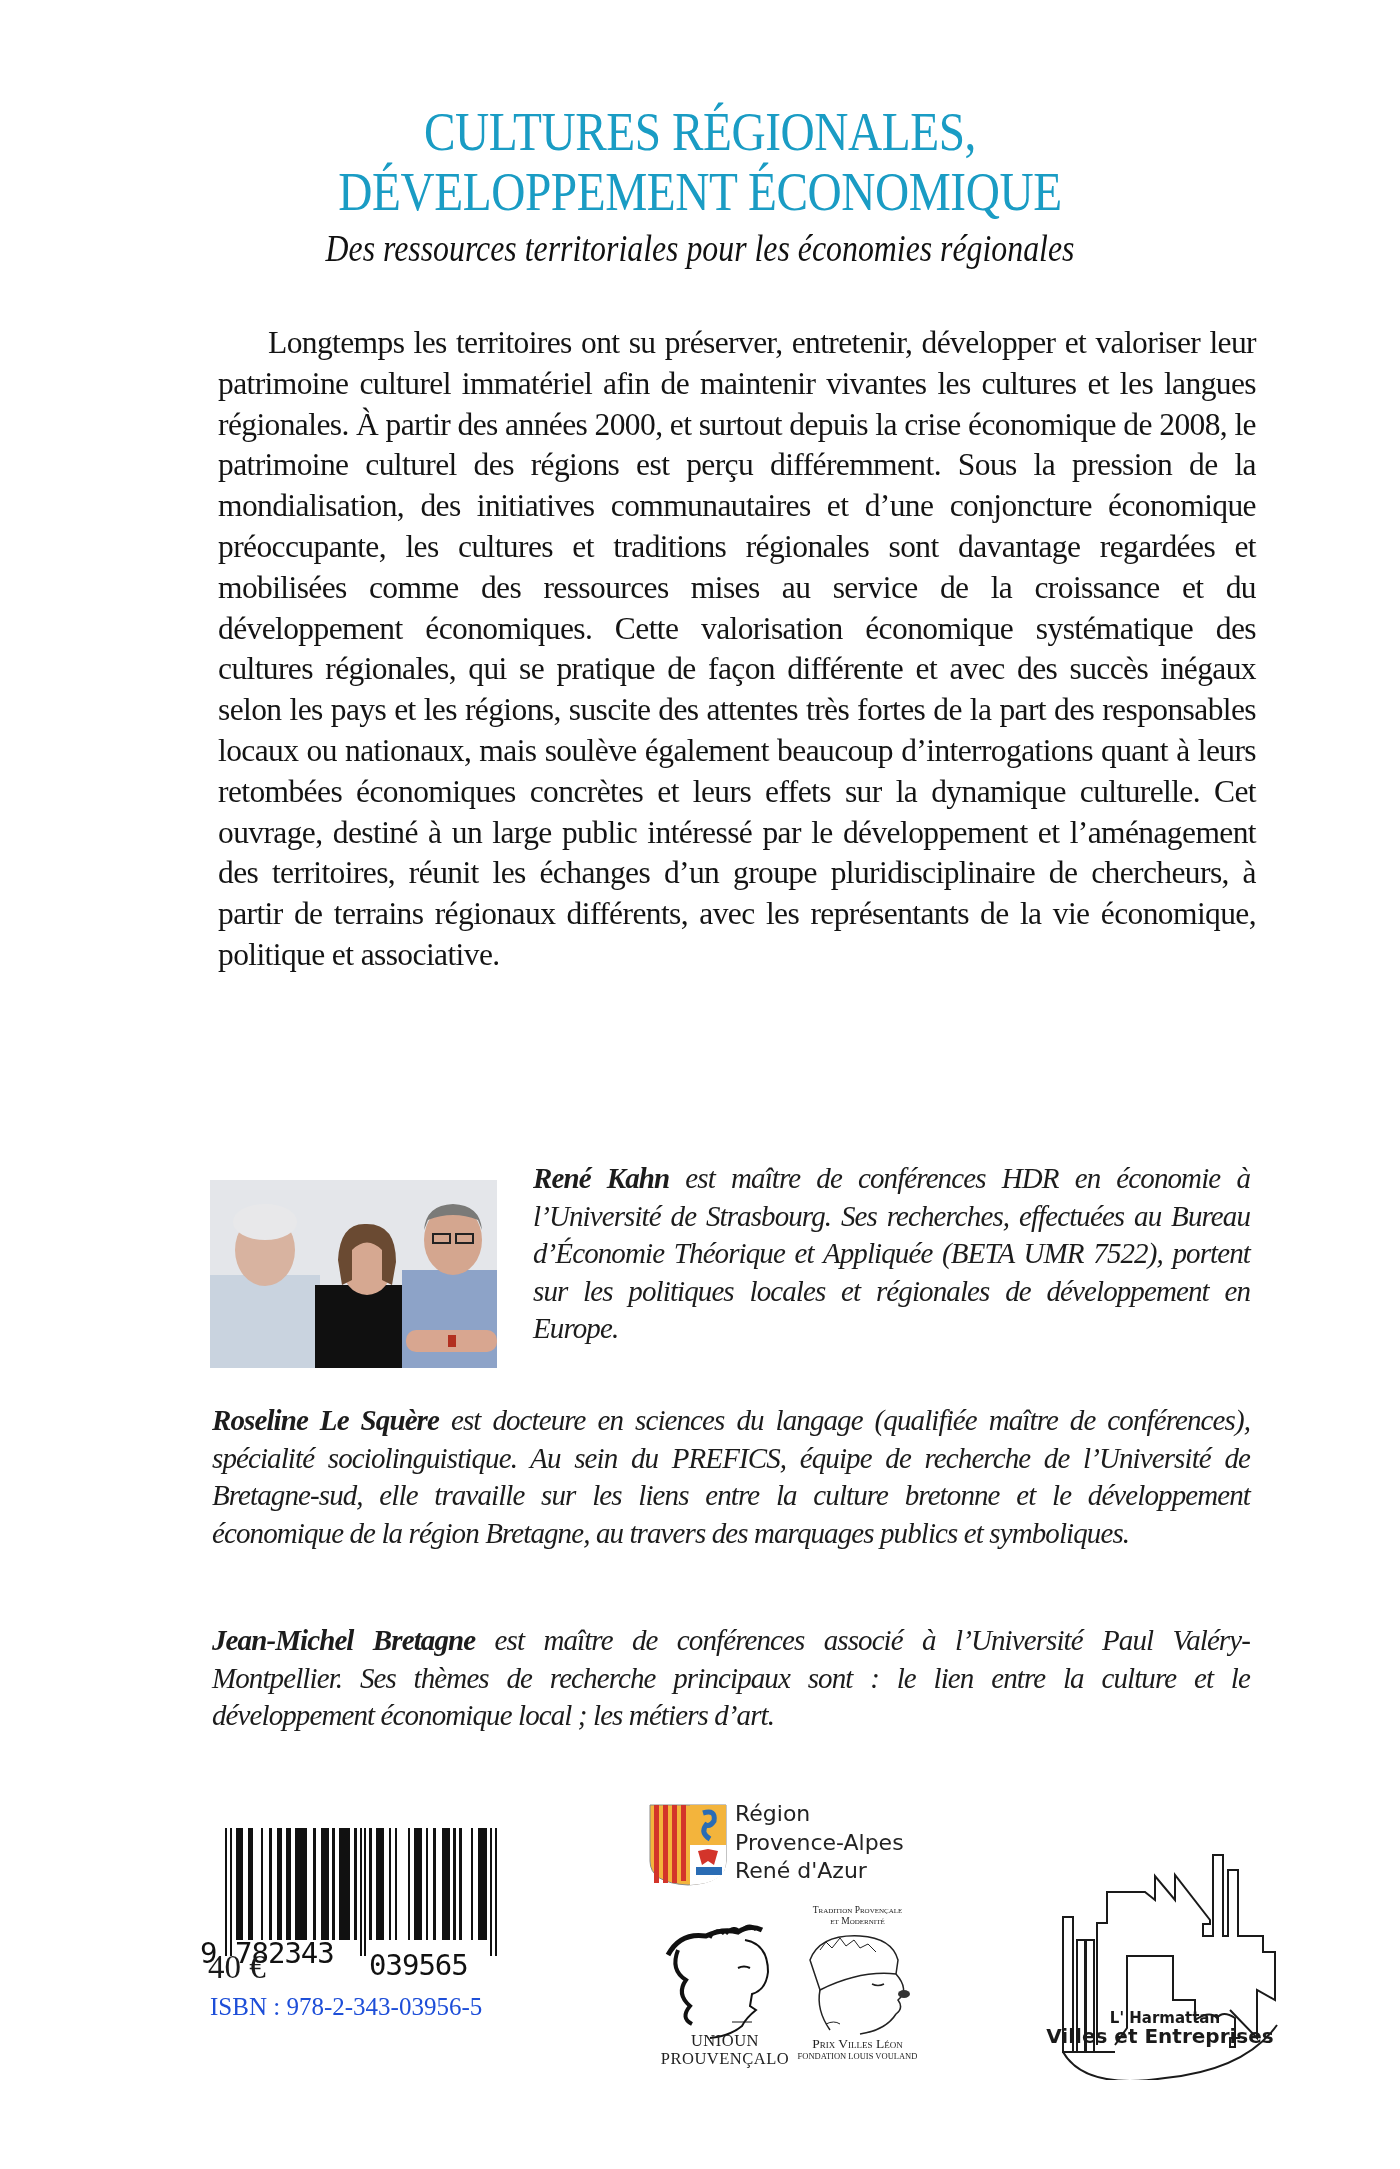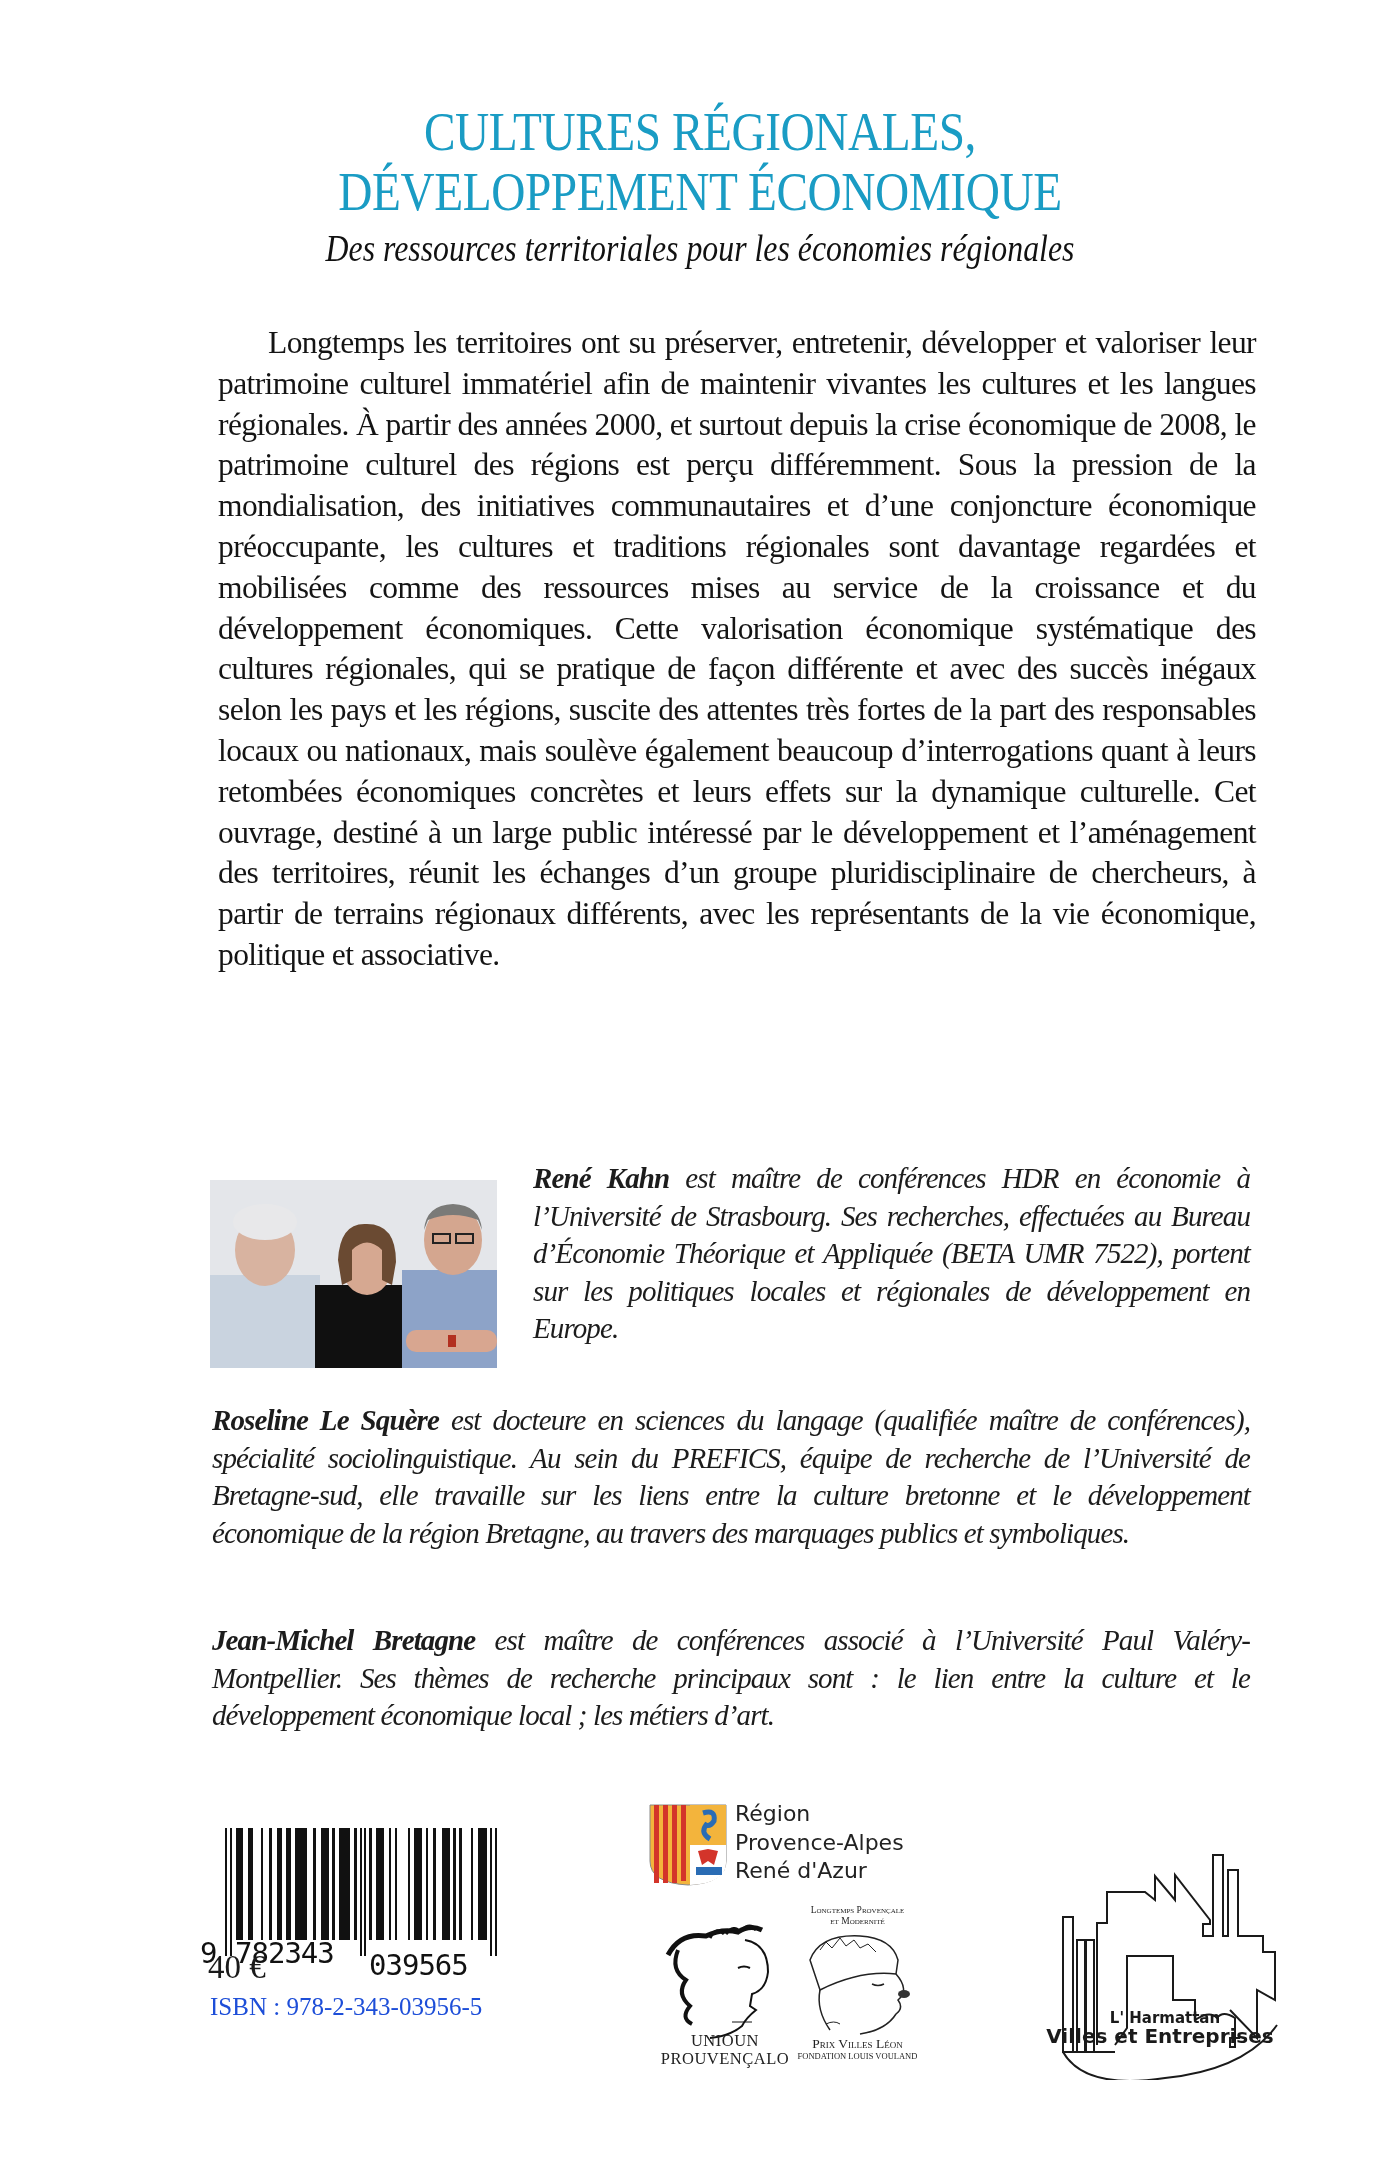--- a/index.html
+++ b/index.html
@@ -176,21 +176,21 @@
     <path d="M60 28 q6 -12 14 -4 M76 24 q8 -10 14 -2 M92 20 q8 -8 14 0" fill="none" stroke="#111" stroke-width="3"></path>
     <path d="M82 112 h20" stroke="#111" stroke-width="1"></path>
   </svg>
 </div>
 <div class="abs unioun-text">
   <div>UNIOUN</div>
   <div>PROUVENÇALO</div>
 </div>
 
 <div class="abs prix-head">
-  <div>Longtemps Provençale</div>
+  <div>Tradition Provençale</div>
   <div>et Modernité</div>
 </div>
 <div class="abs prix-logo">
   <svg width="120" height="110" viewBox="0 0 120 110">
     <path d="M10 30 Q20 4 60 6 Q92 8 98 30 L96 44 Q60 40 20 60 Z" fill="none" stroke="#222" stroke-width="1.5"></path>
     <path d="M20 20 l6 -8 l6 6 l8 -10 l6 8 l8 -6 l6 8 l8 -4 l8 8" fill="none" stroke="#222" stroke-width="1"></path>
     <path d="M96 44 Q110 60 98 70 Q104 78 96 84 Q86 100 60 104" fill="none" stroke="#222" stroke-width="1.5"></path>
     <path d="M20 60 Q16 80 30 100" fill="none" stroke="#222" stroke-width="1.5"></path>
     <path d="M72 54 q6 3 12 0" fill="none" stroke="#222" stroke-width="1.5"></path>
     <ellipse cx="104" cy="64" rx="6" ry="4" fill="#333"></ellipse>

